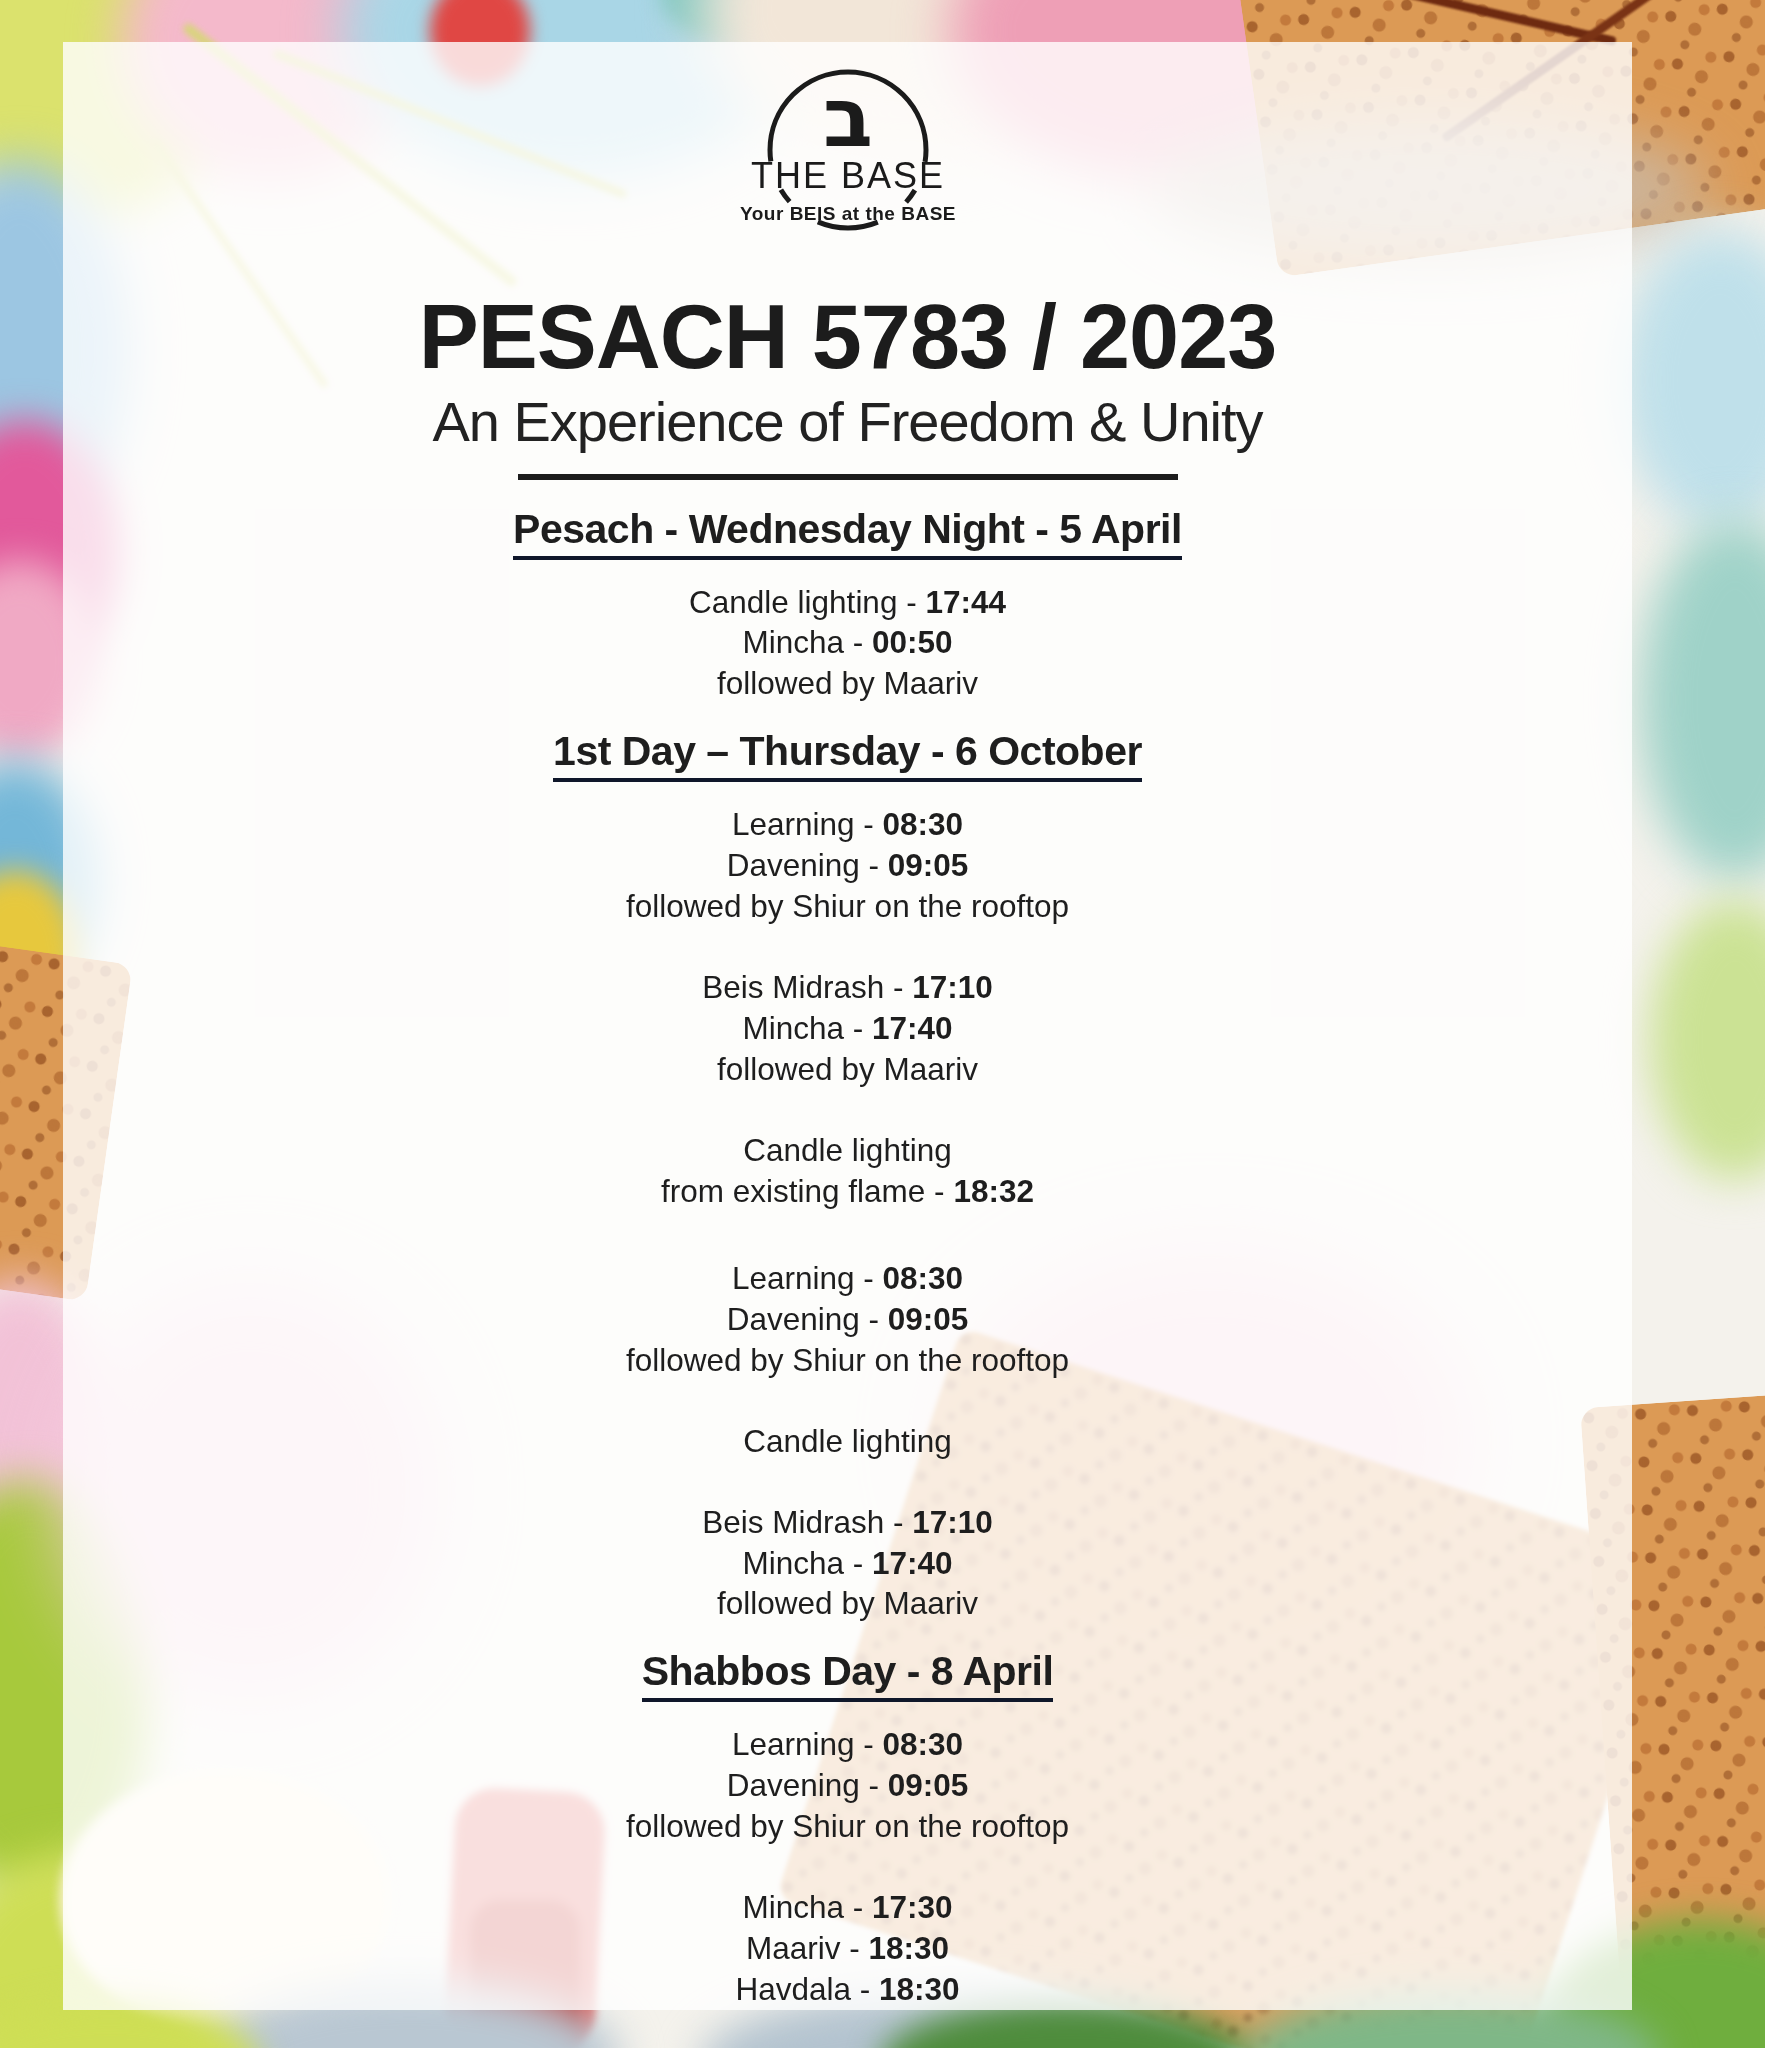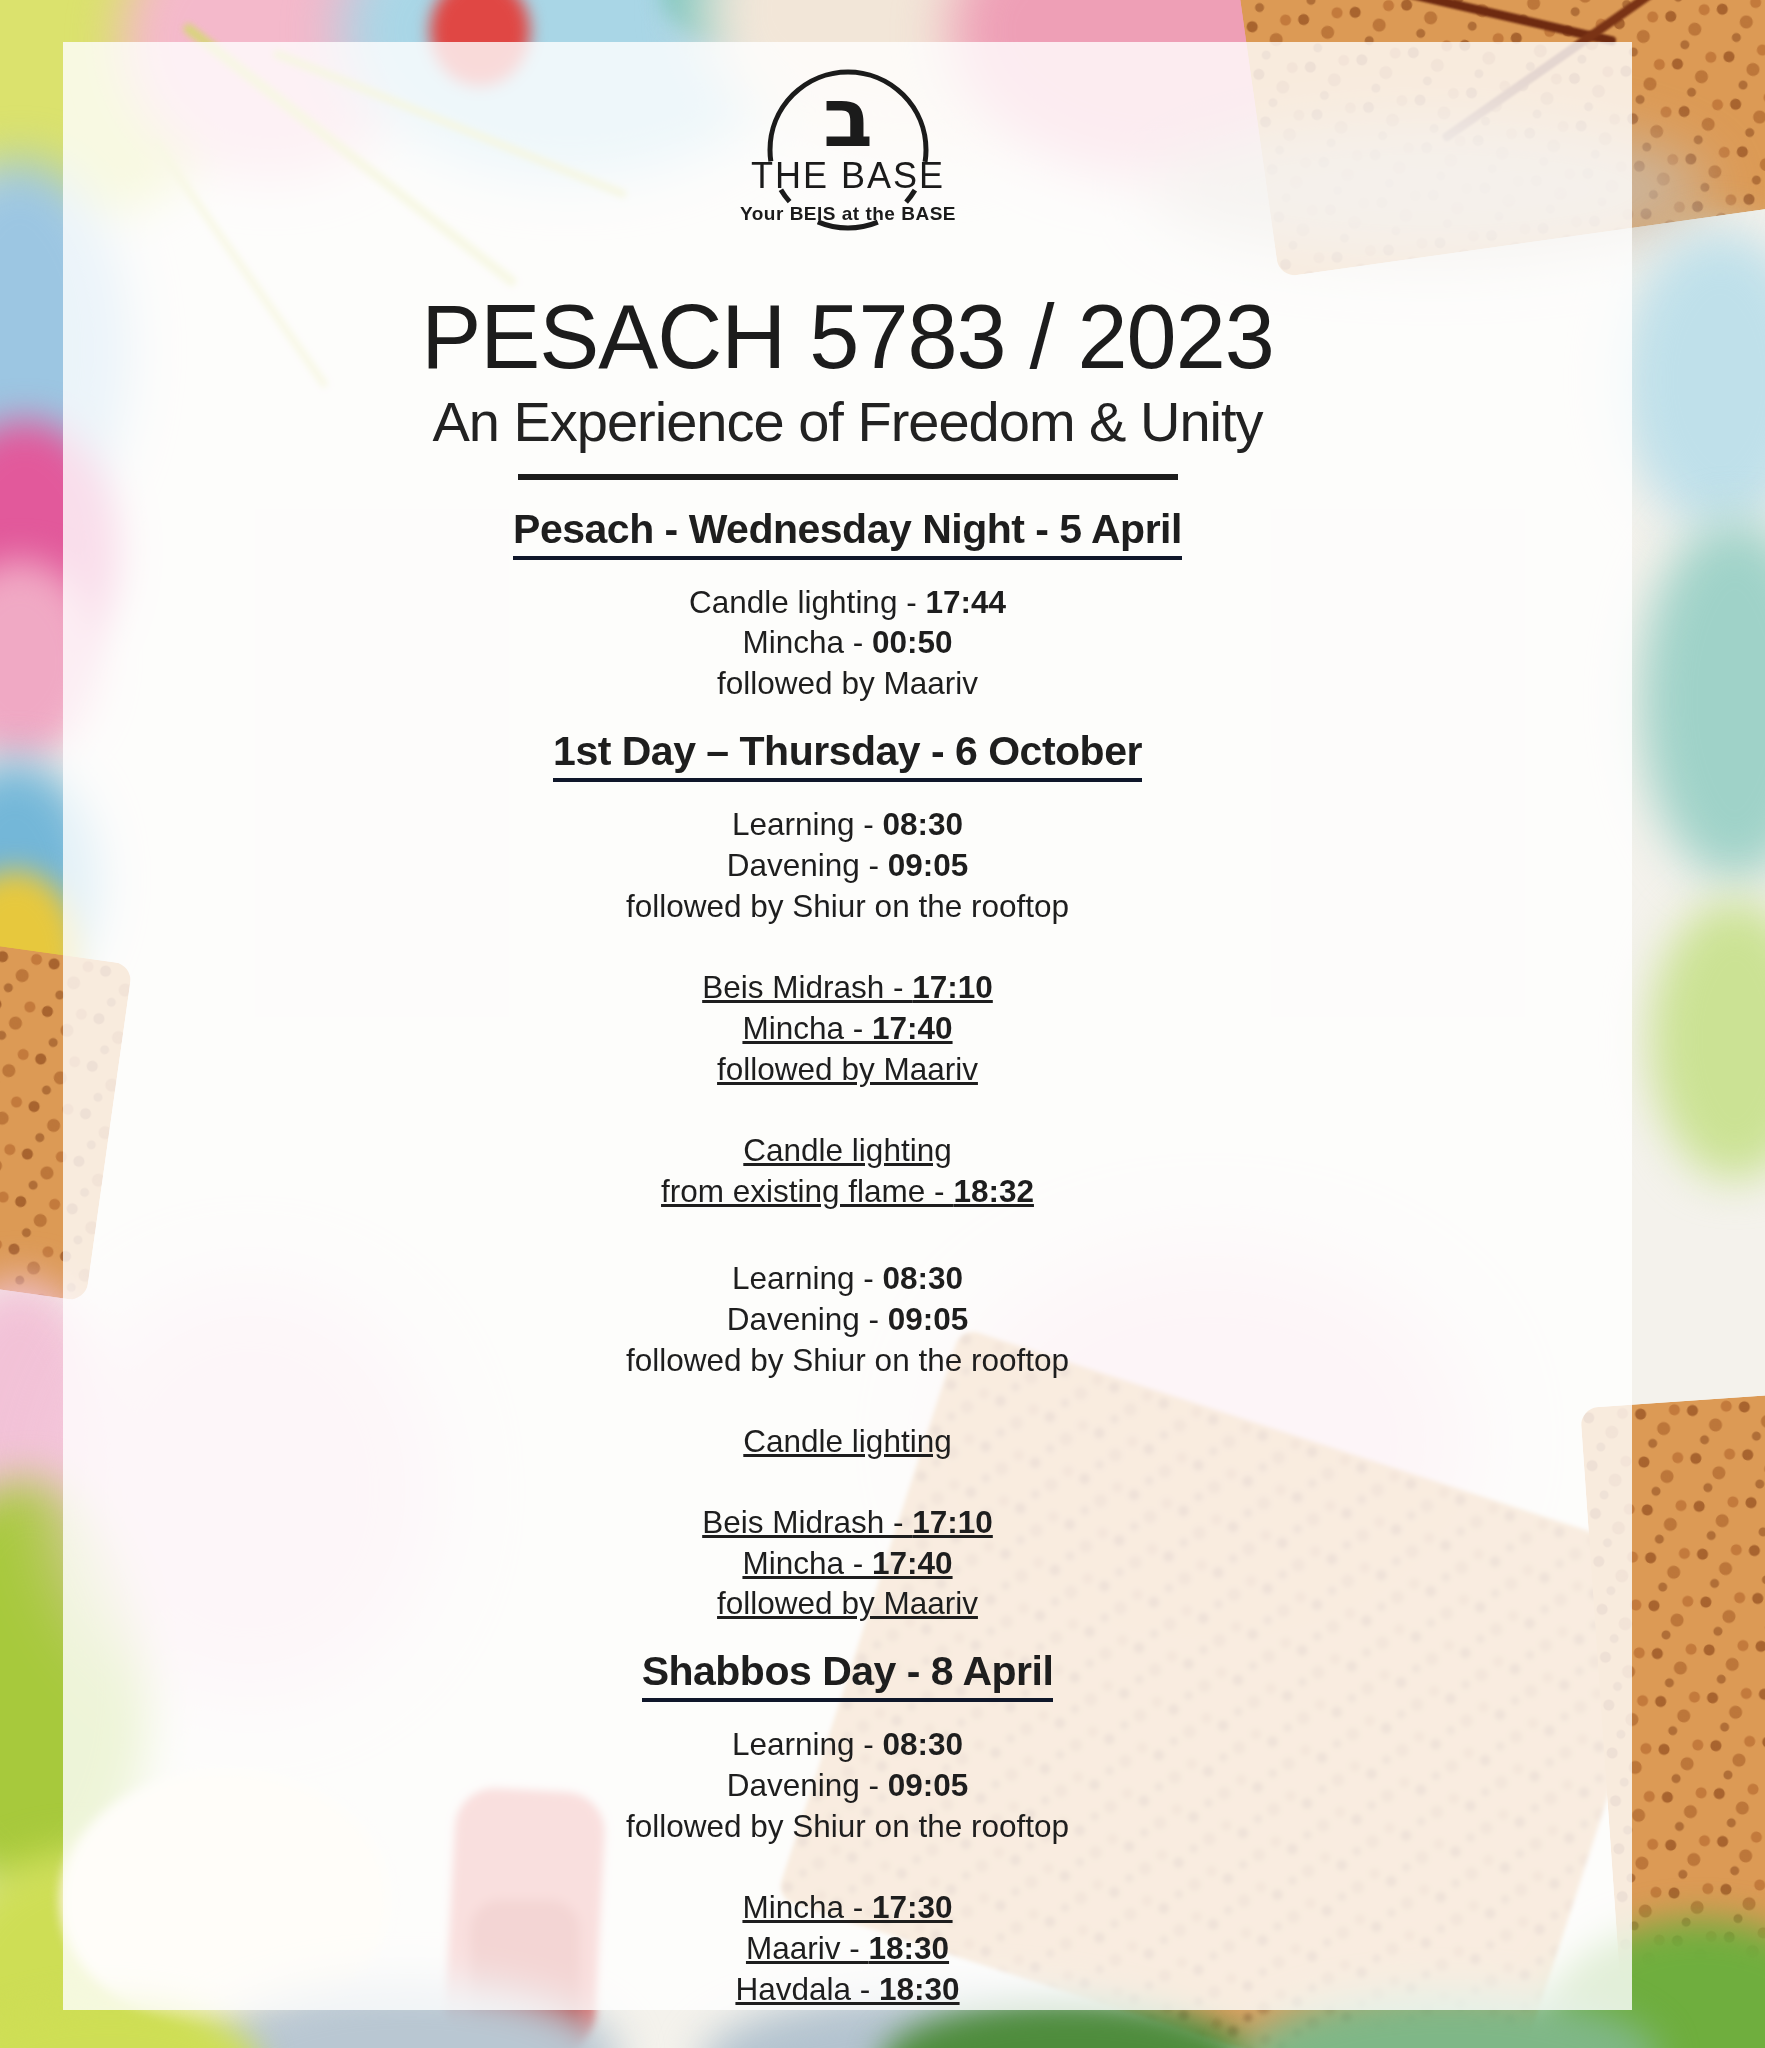--- a/index.html
+++ b/index.html
@@ -26,31 +26,31 @@
     position:absolute;left:63px;top:42px;width:1569px;height:1968px;
     background:rgba(255,255,255,0.80);z-index:2;
   }
   
   #content{
     position:absolute;left:63px;top:42px;width:1569px;height:1968px;z-index:3;
     display:flex;flex-direction:column;align-items:center;text-align:center;
     padding-top:16px;box-sizing:border-box;
   }
   .title{
-    margin-top:26px;font-size:90px;font-weight:400;letter-spacing:-1px;
+    margin-top:26px;font-size:90px;font-weight:700;letter-spacing:-1px;
     line-height:.98;color:#1c1c1c;
   }
   .subtitle{margin-top:8px;font-size:56px;font-weight:400;letter-spacing:-1px;color:#222;}
   .divider{width:660px;height:7px;background:#1c1c1c;margin:20px auto 2px;}
   #sections{display:flex;flex-direction:column;align-items:center;}
   .sec{margin-top:24px;}
   .sec-h{font-size:41px;font-weight:700;letter-spacing:-0.5px;}
   .sec-h span{display:inline-block;border-bottom:4px solid #0f172a;padding-bottom:3px;}
   .grp{margin-top:22px;}
-  .grp + .grp{margin-top:40px;text-decoration:underline;}
+  .grp + .grp{margin-top:40px;}
   .line{font-size:31.5px;line-height:1.3;font-weight:400;}
   .line strong{font-weight:700;}
   
   .logo-name{font-family:"Liberation Sans",sans-serif;font-size:36px;letter-spacing:2px;fill:#1b1b1b;}
   .logo-tag{font-family:"Liberation Sans",sans-serif;font-size:19px;font-weight:700;letter-spacing:.5px;fill:#1b1b1b;}
   .logo-bet{font-family:"DejaVu Sans",sans-serif;font-size:82px;font-weight:700;fill:#1b1b1b;}
 </style>
 </head>
 <body>
 

